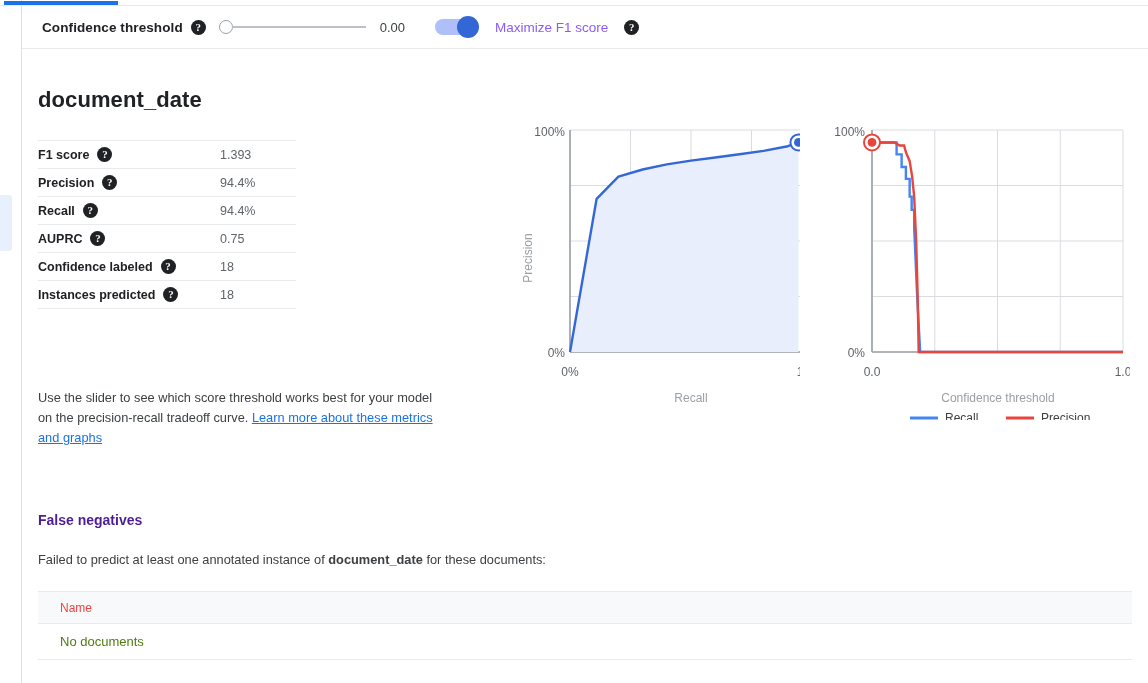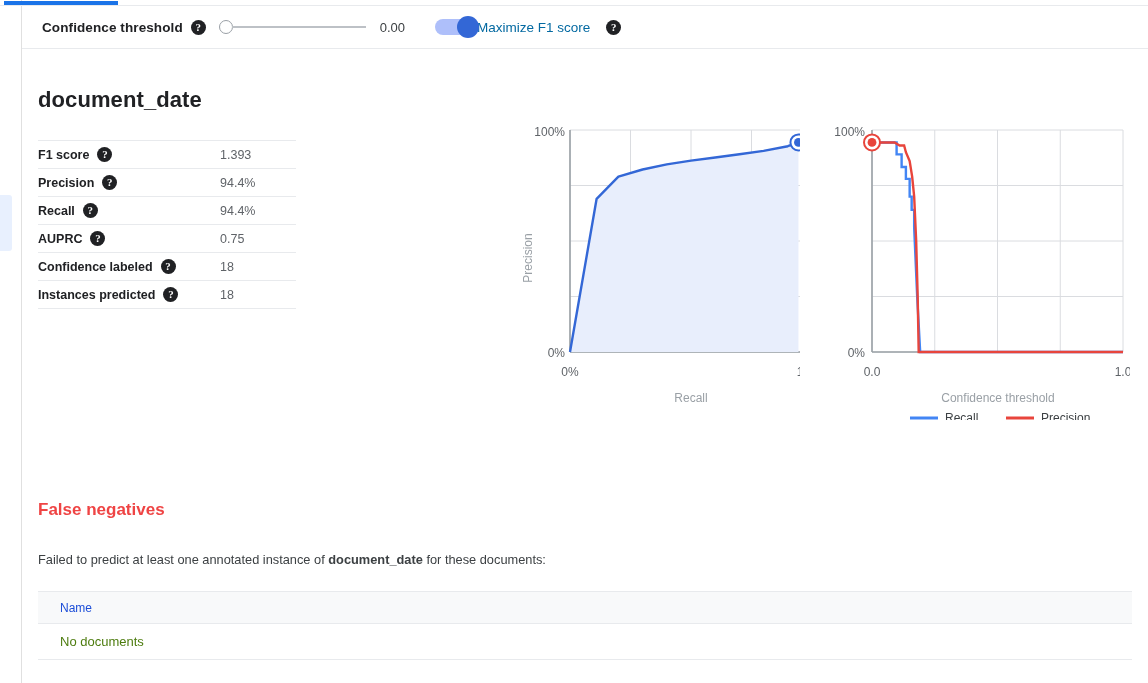--- a/index.html
+++ b/index.html
@@ -72,21 +72,21 @@
   #toggle{
     position:relative;width:42px;height:16px;border-radius:8px;
     background:#aebffa;flex:none;
   }
   #toggle-knob{
     position:absolute;right:-2px;top:-3px;
     width:22px;height:22px;border-radius:50%;
     background:#3367d6;
   }
   #toggle-label{
-    font-size:13.5px;color:#0369a1;white-space:nowrap;
+    font-size:13.5px;color:#8b5cf6;margin-left:18px;white-space:nowrap;
   }
   #toggle-help{margin-left:16px;}
 
   
   #content{
     position:absolute;left:22px;top:50px;width:1126px;height:633px;
   }
 
   #entity-title{
     position:absolute;left:16px;top:37px;
@@ -134,39 +134,39 @@
   }
   .tick-lbl{
     fill:#5f6368;font-size:12px;font-family:"Liberation Sans", sans-serif;
   }
   .legend-lbl{
     fill:#3c4043;font-size:12px;font-family:"Liberation Sans", sans-serif;
   }
 
   
   #fn-title{
-    position:absolute;left:16px;top:450px;
-    font-size:17px;font-weight:bold;color:#ef4444;
+    position:absolute;left:16px;top:462px;
+    font-size:14px;font-weight:bold;color:#4c1d95;
   }
   #fn-desc{
     position:absolute;left:16px;top:502px;
     font-size:12.8px;color:#3c4043;white-space:nowrap;
   }
   #fn-desc b{font-weight:bold;}
 
   #fn-table{
     position:absolute;left:16px;top:541px;width:1094px;
   }
   #fn-head{
     height:31px;background:#f8f9fa;
     border-top:1px solid #e8eaed;border-bottom:1px solid #e8eaed;
     display:flex;align-items:center;
   }
   #fn-head-name{
-    font-size:12px;color:#1d4ed8;padding-left:22px;
+    font-size:12px;color:#ef4444;padding-left:22px;
   }
   #fn-row{
     height:35px;border-bottom:1px solid #e8eaed;
     display:flex;align-items:center;
   }
   #fn-row-name{
     font-size:13px;color:#4d7c0f;padding-left:22px;
   }
 </style>
 </head>
@@ -257,20 +257,23 @@
             <div class="m-cellwrap">
               <span class="lbl">Instances predicted</span>
               <span class="help-icon">?</span>
             </div>
           </td>
           <td class="m-val" style="width: 76px;">18</td>
         </tr>
       </tbody>
   </table>
 
+  <div id="metrics-note">
+    <span>Use the slider to see which score threshold works best for your model on the precision-recall tradeoff curve. </span><a href="#">Learn more about these metrics and graphs</a>
+  </div>
 
   <svg id="chart-pr" class="chart" viewBox="0 0 320 290">
     <g id="pr-grid">
         <line x1="90" y1="10" x2="90" y2="232" stroke="#dadce0" stroke-width="1"></line>
         <line x1="150.5" y1="10" x2="150.5" y2="232" stroke="#dadce0" stroke-width="1"></line>
         <line x1="211" y1="10" x2="211" y2="232" stroke="#dadce0" stroke-width="1"></line>
         <line x1="271.5" y1="10" x2="271.5" y2="232" stroke="#dadce0" stroke-width="1"></line>
         <line x1="332" y1="10" x2="332" y2="232" stroke="#dadce0" stroke-width="1"></line>
         <line x1="90" y1="10" x2="332" y2="10" stroke="#dadce0" stroke-width="1"></line>
         <line x1="90" y1="65.5" x2="332" y2="65.5" stroke="#dadce0" stroke-width="1"></line>

